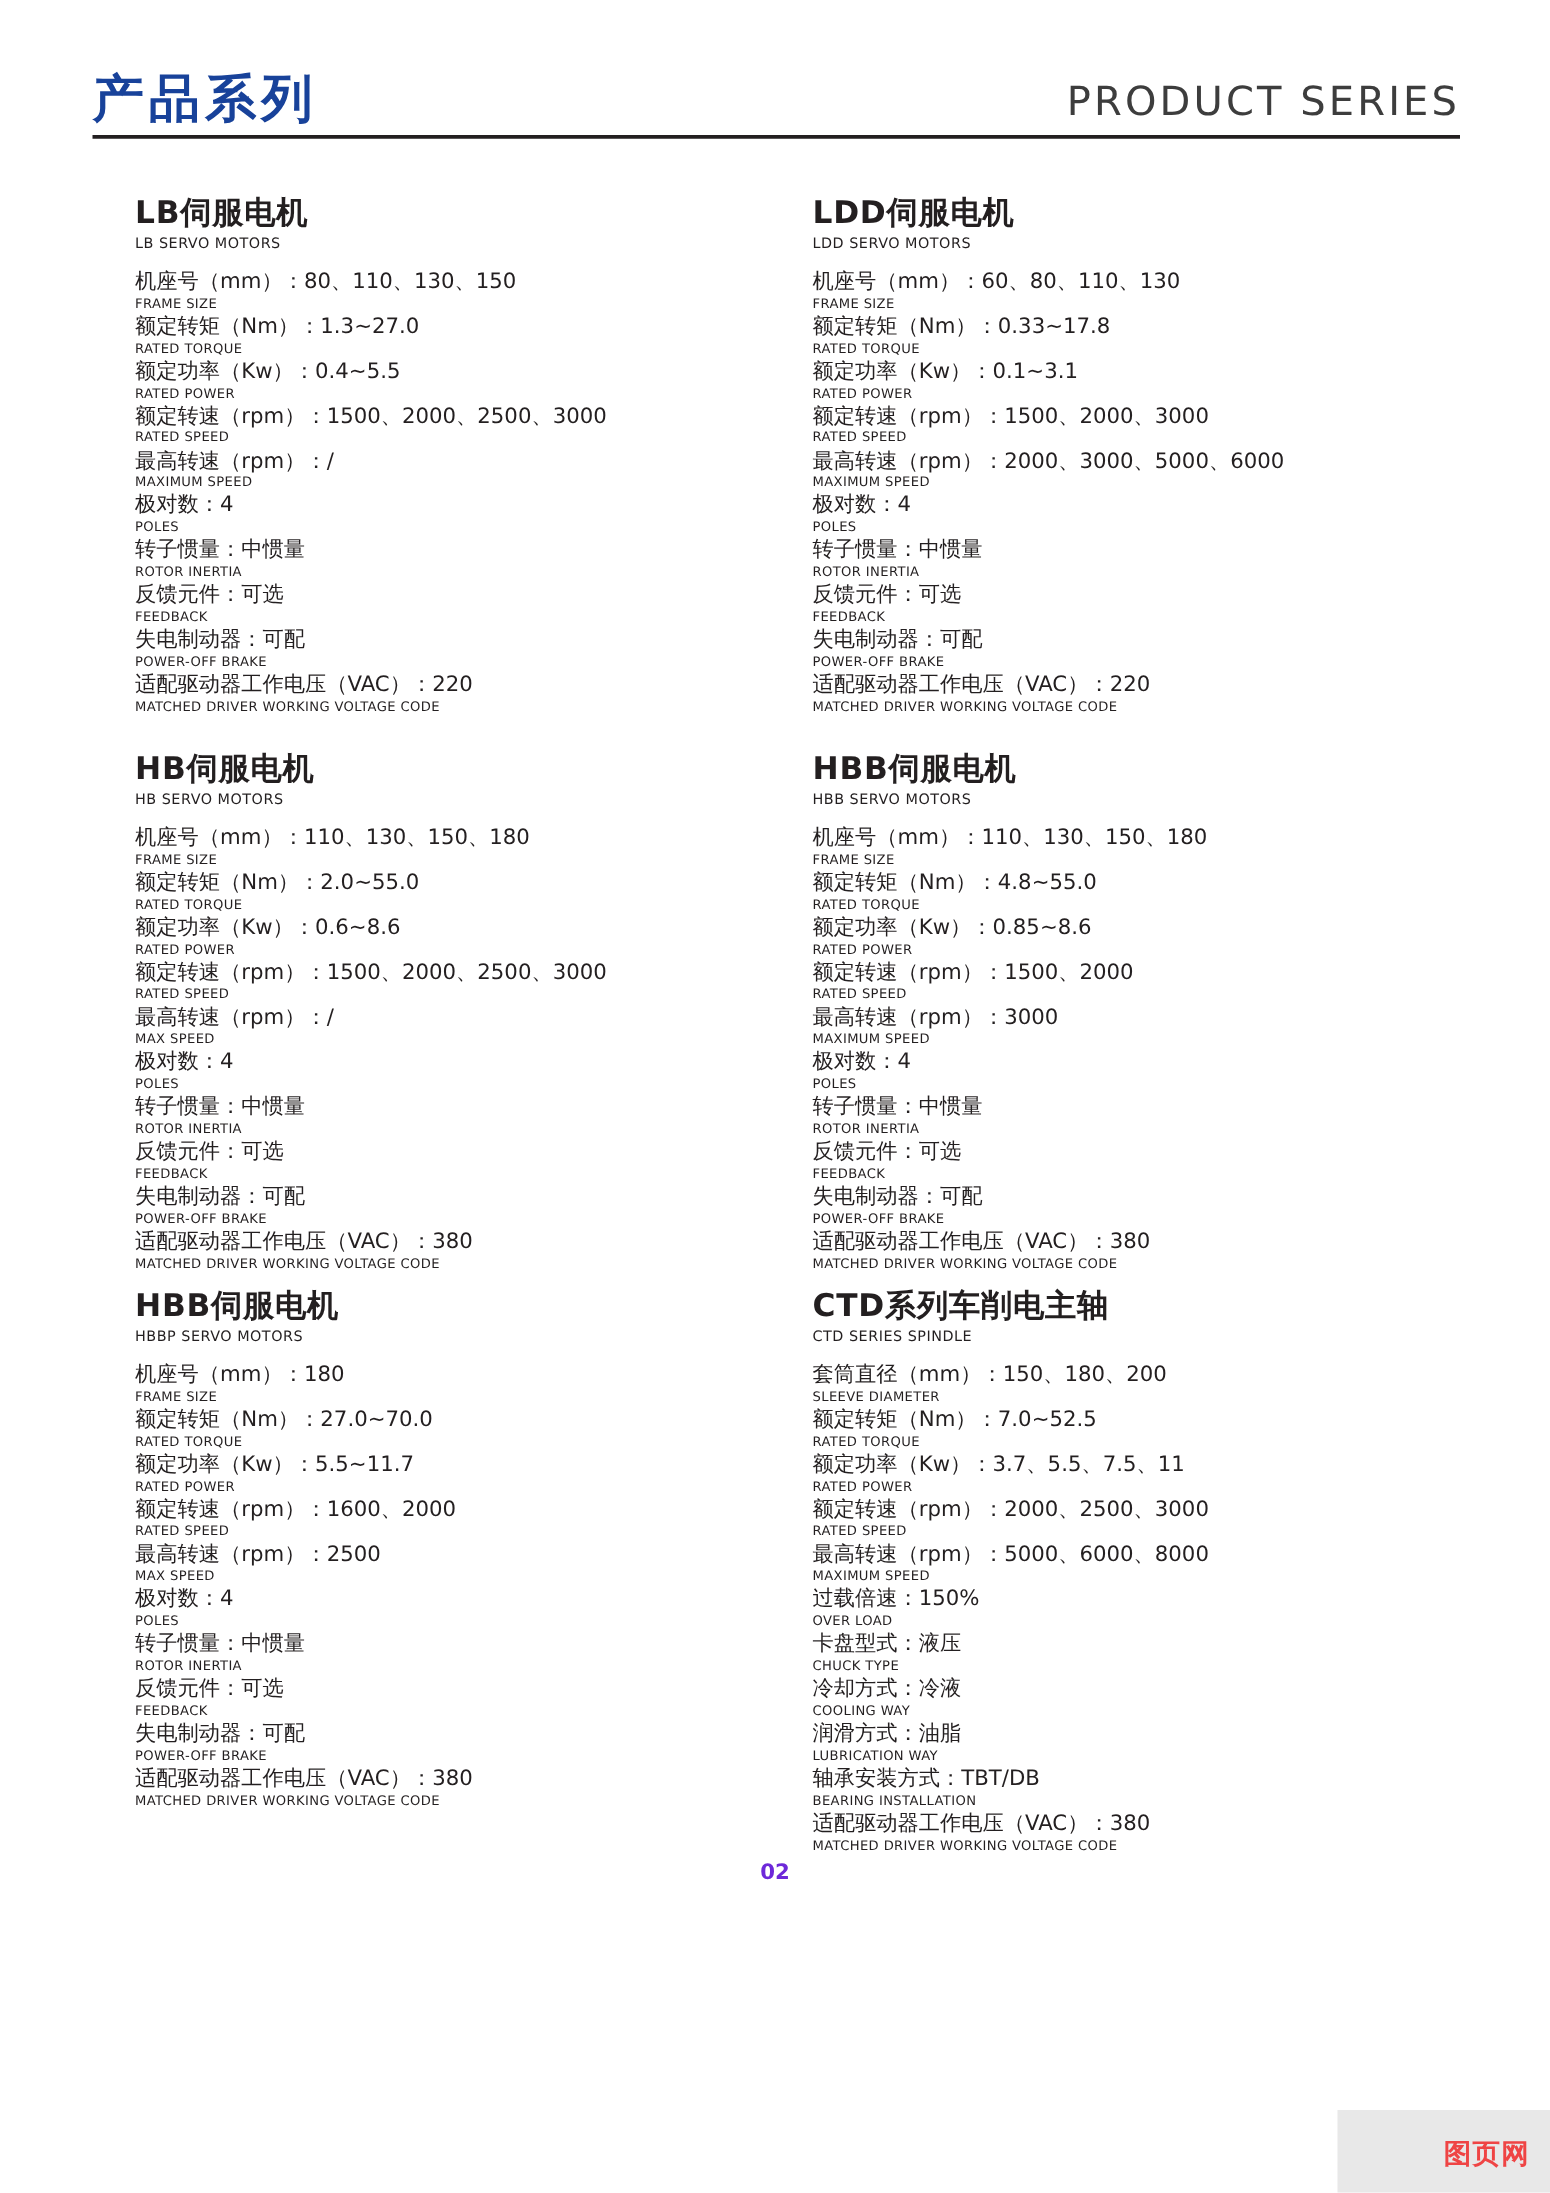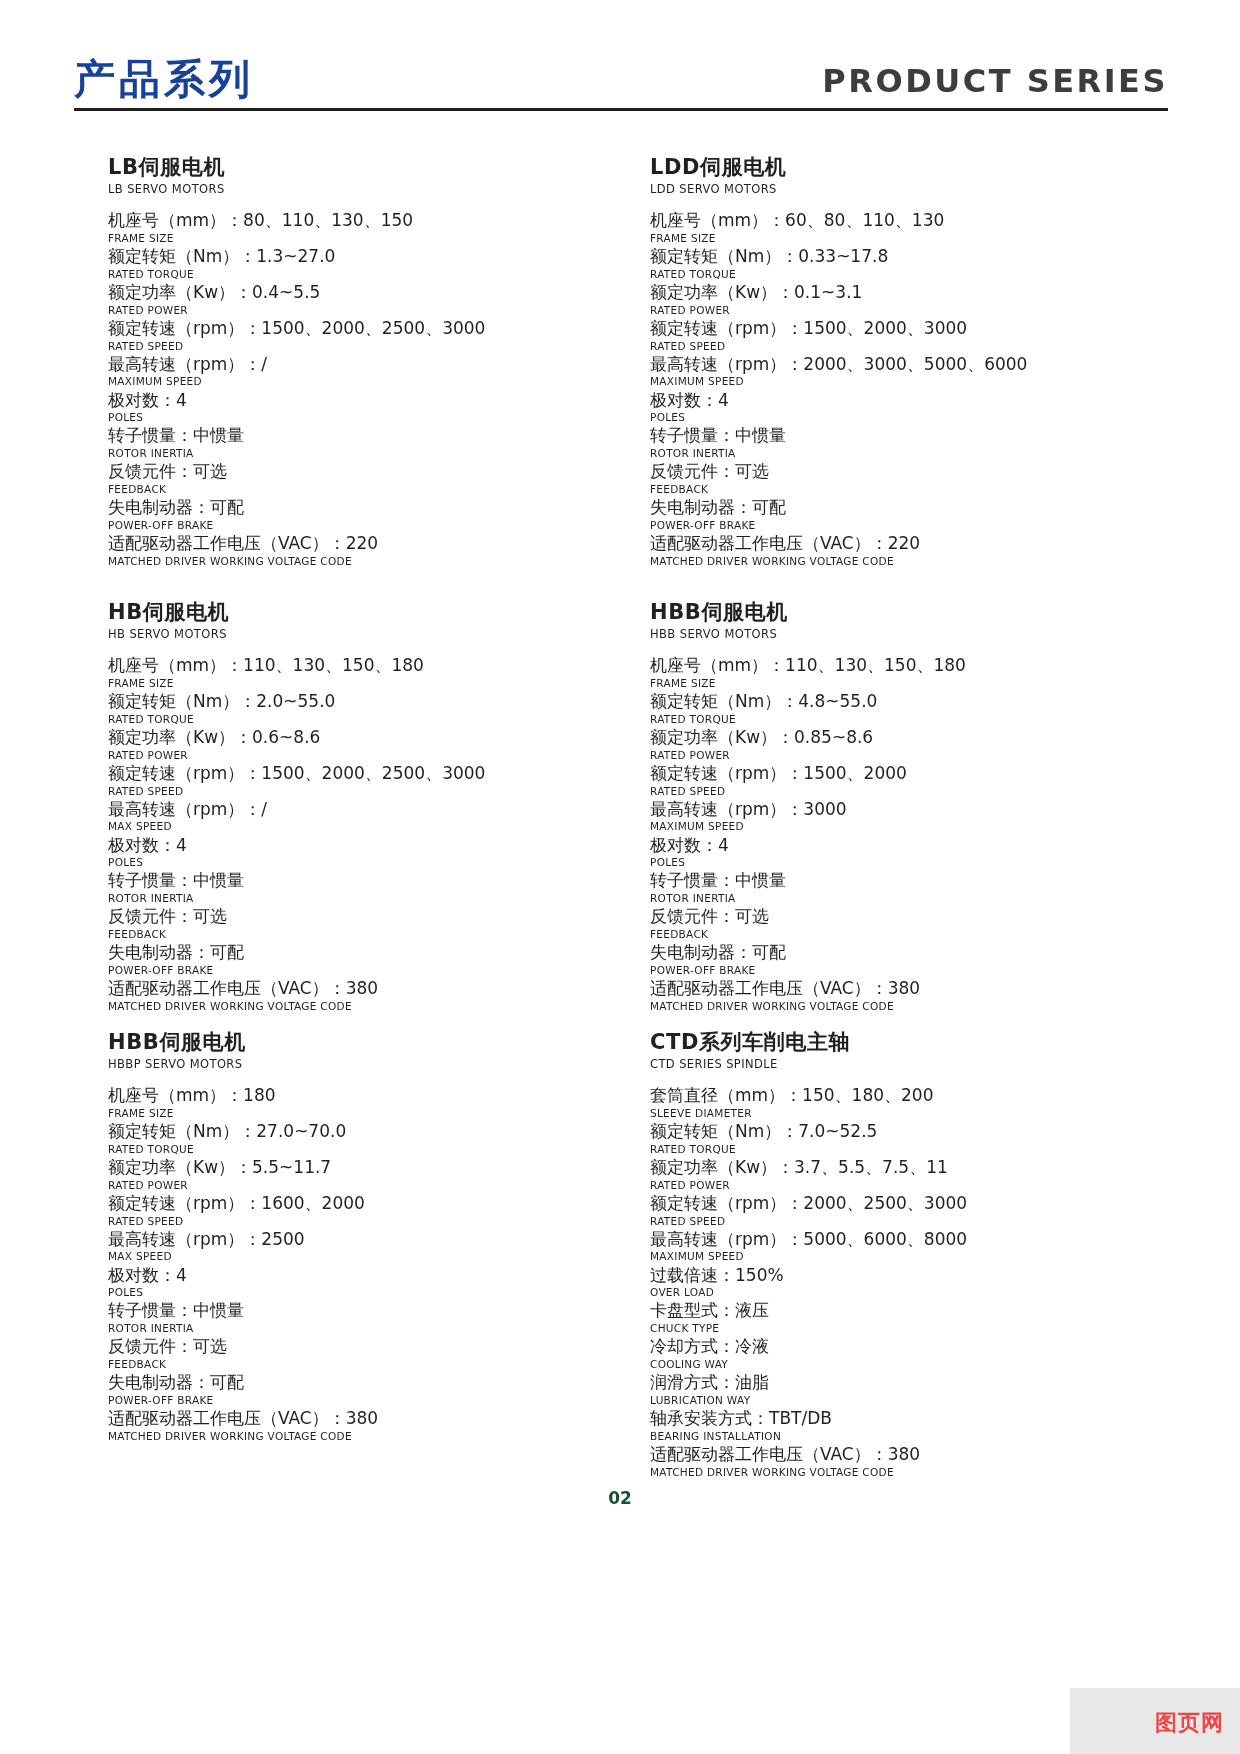--- a/index.html
+++ b/index.html
@@ -34,21 +34,21 @@
     font-weight: bold;
     letter-spacing: 4px;
     color: #18429a;
     font-family: "DejaVu Sans", "Liberation Sans", sans-serif;
   }
   .header-en {
     position: absolute;
     right: 72px;
     top: 62px;
     font-size: 32px;
-    font-weight: bold;
+    font-weight: normal;
     letter-spacing: 2.5px;
     color: #3d3d3d;
     font-family: "DejaVu Sans", "Liberation Sans", sans-serif;
   }
   .header-rule {
     position: absolute;
     left: 74px;
     top: 108px;
     width: 1094px;
     height: 3px;
@@ -59,21 +59,21 @@
   .col {
     position: absolute;
     width: 500px;
   }
   .col-left  { left: 108px; }
   .col-right { left: 650px; }
 
   .block { margin-bottom: 0; }
 
   .block-title-cn {
-    font-size: 21px;
+    font-size: 25px;
     font-weight: bold;
     letter-spacing: 0.6px;
     color: #231f20;
     font-family: "DejaVu Sans", "Liberation Sans", sans-serif;
     line-height: 1.2;
   }
   .block-title-en {
     font-size: 11.5px;
     font-weight: normal;
     letter-spacing: 0.4px;
@@ -109,21 +109,21 @@
 
   
   .page-number {
     position: absolute;
     left: 0;
     top: 1488px;
     width: 1240px;
     text-align: center;
     font-size: 17px;
     font-weight: bold;
-    color: #14532d;
+    color: #6d28d9;
     font-family: "DejaVu Sans", "Liberation Sans", sans-serif;
   }
 
   .watermark {
     position: absolute;
     right: 0;
     bottom: 0;
     width: 170px;
     height: 66px;
     background: #e8e8e8;

